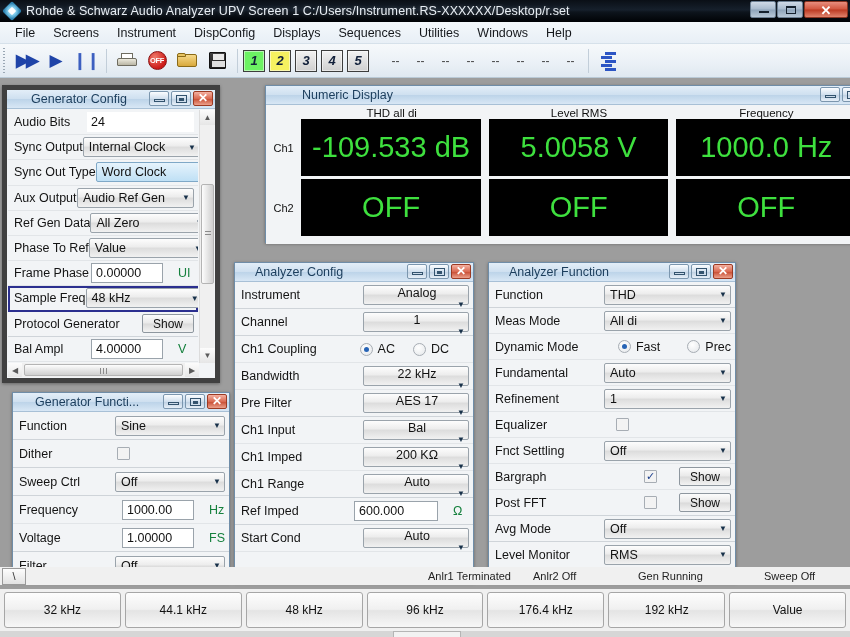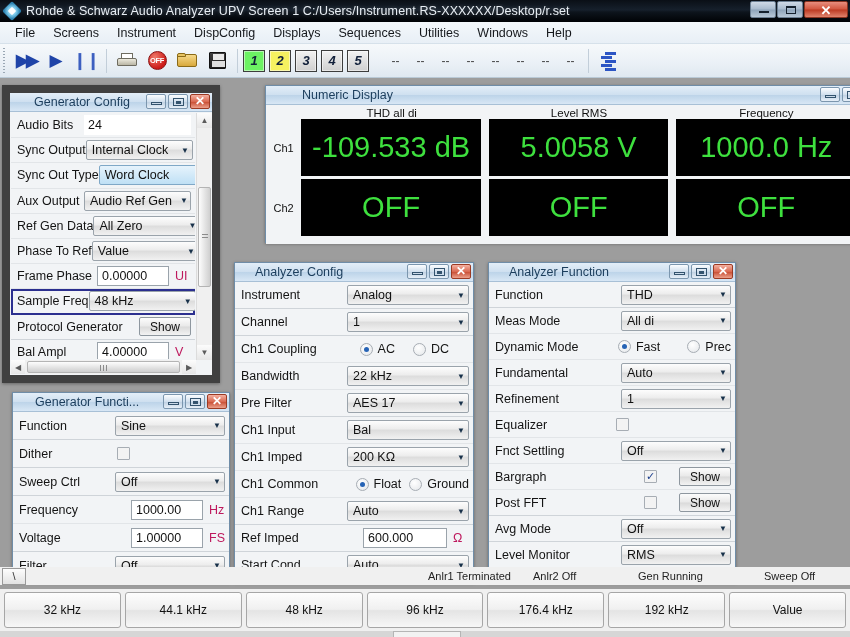--- a/index.html
+++ b/index.html
@@ -133,21 +133,21 @@
   .lbl { font-size: 12.5px; color: #141414; flex: 0 0 auto; }
   .field { margin-left: auto; display: flex; align-items: center; }
   .combo { height: 20px; border: 1px solid #9aa3ab; border-radius: 2px;
     background: linear-gradient(to bottom,#fdfdfd 0%,#ececec 45%,#dcdcdc 50%,#f1f1f1 100%);
     display: flex; align-items: center; padding: 0 3px 0 5px; position: relative; }
   .combo .cv { font-size: 12.5px; color: #111; white-space: nowrap; }
   .combo .arw { margin-left: auto; padding-left: 8px; font-size: 8px; color: #18314a; }
   .combo.hl { background: linear-gradient(to bottom,#e6f3fc,#bfe0f5); border-color: #7fa8c7; text-align: right; }
   .txtfield { height: 20px; border: 1px solid #9aa3ab; background: #fff;
     display: flex; align-items: center; padding: 0 4px; font-size: 12.5px; color: #111; }
-  .unit { font-size: 12.5px; color: #be185d; margin-left: 6px; width: 16px; }
+  .unit { font-size: 12.5px; color: #15803d; margin-left: 15px; width: 16px; }
   .chk { width: 13px; height: 13px; border: 1px solid #a7adb4; background: #f3f3f3; border-radius: 1px;
     display: inline-flex; align-items: center; justify-content: center; }
   .chk.on:after { content: '\2713'; font-size: 11px; color: #1b3e8c; line-height: 1; }
   .radio { width: 13px; height: 13px; border-radius: 50%; border: 1px solid #a7adb4;
     background: radial-gradient(circle at 40% 35%, #ffffff, #e3e6e9);
     display: inline-block; position: relative; vertical-align: middle; }
   .radio.on:after { content: ''; position: absolute; left: 3px; top: 3px; width: 5px; height: 5px;
     border-radius: 50%; background: #2663b5; }
   .radio-lbl { font-size: 12.5px; color: #141414; margin-left: 5px; margin-right: 18px; }
   .showbtn { height: 19px; min-width: 52px; border: 1px solid #8e979f; border-radius: 2px;
@@ -187,43 +187,43 @@
   .nd-head { width: 183px; text-align: center; font-size: 11.5px; color: #111; margin-right: 8px; }
   .nd-row { display: flex; align-items: stretch; margin-bottom: 3px; }
   .nd-chlbl { width: 36px; display: flex; align-items: center; justify-content: center;
     font-size: 11px; color: #111; }
   .nd-cell { width: 183px; height: 57px; background: #000; margin-right: 8px;
     display: flex; align-items: center; justify-content: center;
     color: #3ee03e; font-size: 29px; white-space: nowrap; }
 
   
   #generator-config { left: 2px; top: 85px; width: 218px; height: 298px;
-    border: 8px solid #404040; }
+    border: 5px solid #404040; }
   #generator-config .panel-body { padding: 1px; }
   #gc-scrollarea { position: absolute; left: 1px; top: 1px; right: 17px; bottom: 16px; overflow: hidden; }
   #generator-config .row { height: 25.2px; }
-  #generator-config .combo { width: 107px; }
+  #generator-config .combo { width: 117px; }
   #generator-config .txtfield { width: 72px; }
 
   
   #generator-function { left: 12px; top: 392px; width: 218px; height: 190px; }
   #generator-function .row { height: 28px; }
   #generator-function .combo { width: 110px; }
   #generator-function .txtfield { width: 72px; }
 
   
   #analyzer-config { left: 234px; top: 262px; width: 240px; height: 320px; }
   #analyzer-config .row { height: 27px; }
-  #analyzer-config .combo { width: 122px; }
+  #analyzer-config .combo { width: 106px; flex-direction: column; }
   #analyzer-config .txtfield { width: 84px; }
 
   
   #analyzer-function { left: 488px; top: 262px; width: 248px; height: 320px; }
   #analyzer-function .row { height: 26px; }
-  #analyzer-function .combo { width: 110px; }
+  #analyzer-function .combo { width: 127px; }
 
   
   .statusbar { position: absolute; left: 0; bottom: 52px; width: 850px; height: 18px;
     background: #f0f0f0; display: flex; align-items: center; }
   .sb-left { width: 24px; height: 17px; border: 1px solid #9a9a9a;
     background: linear-gradient(to bottom,#fdfdfd,#e3e3e3); margin-left: 2px;
     display: flex; align-items: center; justify-content: center; font-size: 11px; color: #333; }
   .sb-item { font-size: 11px; color: #222; position: absolute; }
   .softkeys { position: absolute; left: 0; bottom: 6px; width: 850px; height: 42px;
     background: #f0f0f0; display: flex; align-items: center; padding: 0 4px; gap: 4px; }
@@ -433,29 +433,20 @@
     </div>
     <div class="row">
       <span class="lbl">Ch1 Imped</span>
       <span class="field">
           <span class="combo">
         <span class="cv">200 KΩ</span>
         <span class="arw">▼</span>
           </span>
         </span>
     </div>
-    <div class="row">
-      <span class="lbl">Ch1 Common</span>
-      <span class="field">
-        <span class="radio on"></span>
-        <span class="radio-lbl" style="margin-right:8px">Float</span>
-        <span class="radio"></span>
-        <span class="radio-lbl" style="margin-right:0">Ground</span>
-      </span>
-    </div>
     <div class="row grp-end">
       <span class="lbl">Ch1 Range</span>
       <span class="field">
           <span class="combo">
         <span class="cv">Auto</span>
         <span class="arw">▼</span>
           </span>
         </span>
     </div>
     <div class="row grp-end">

